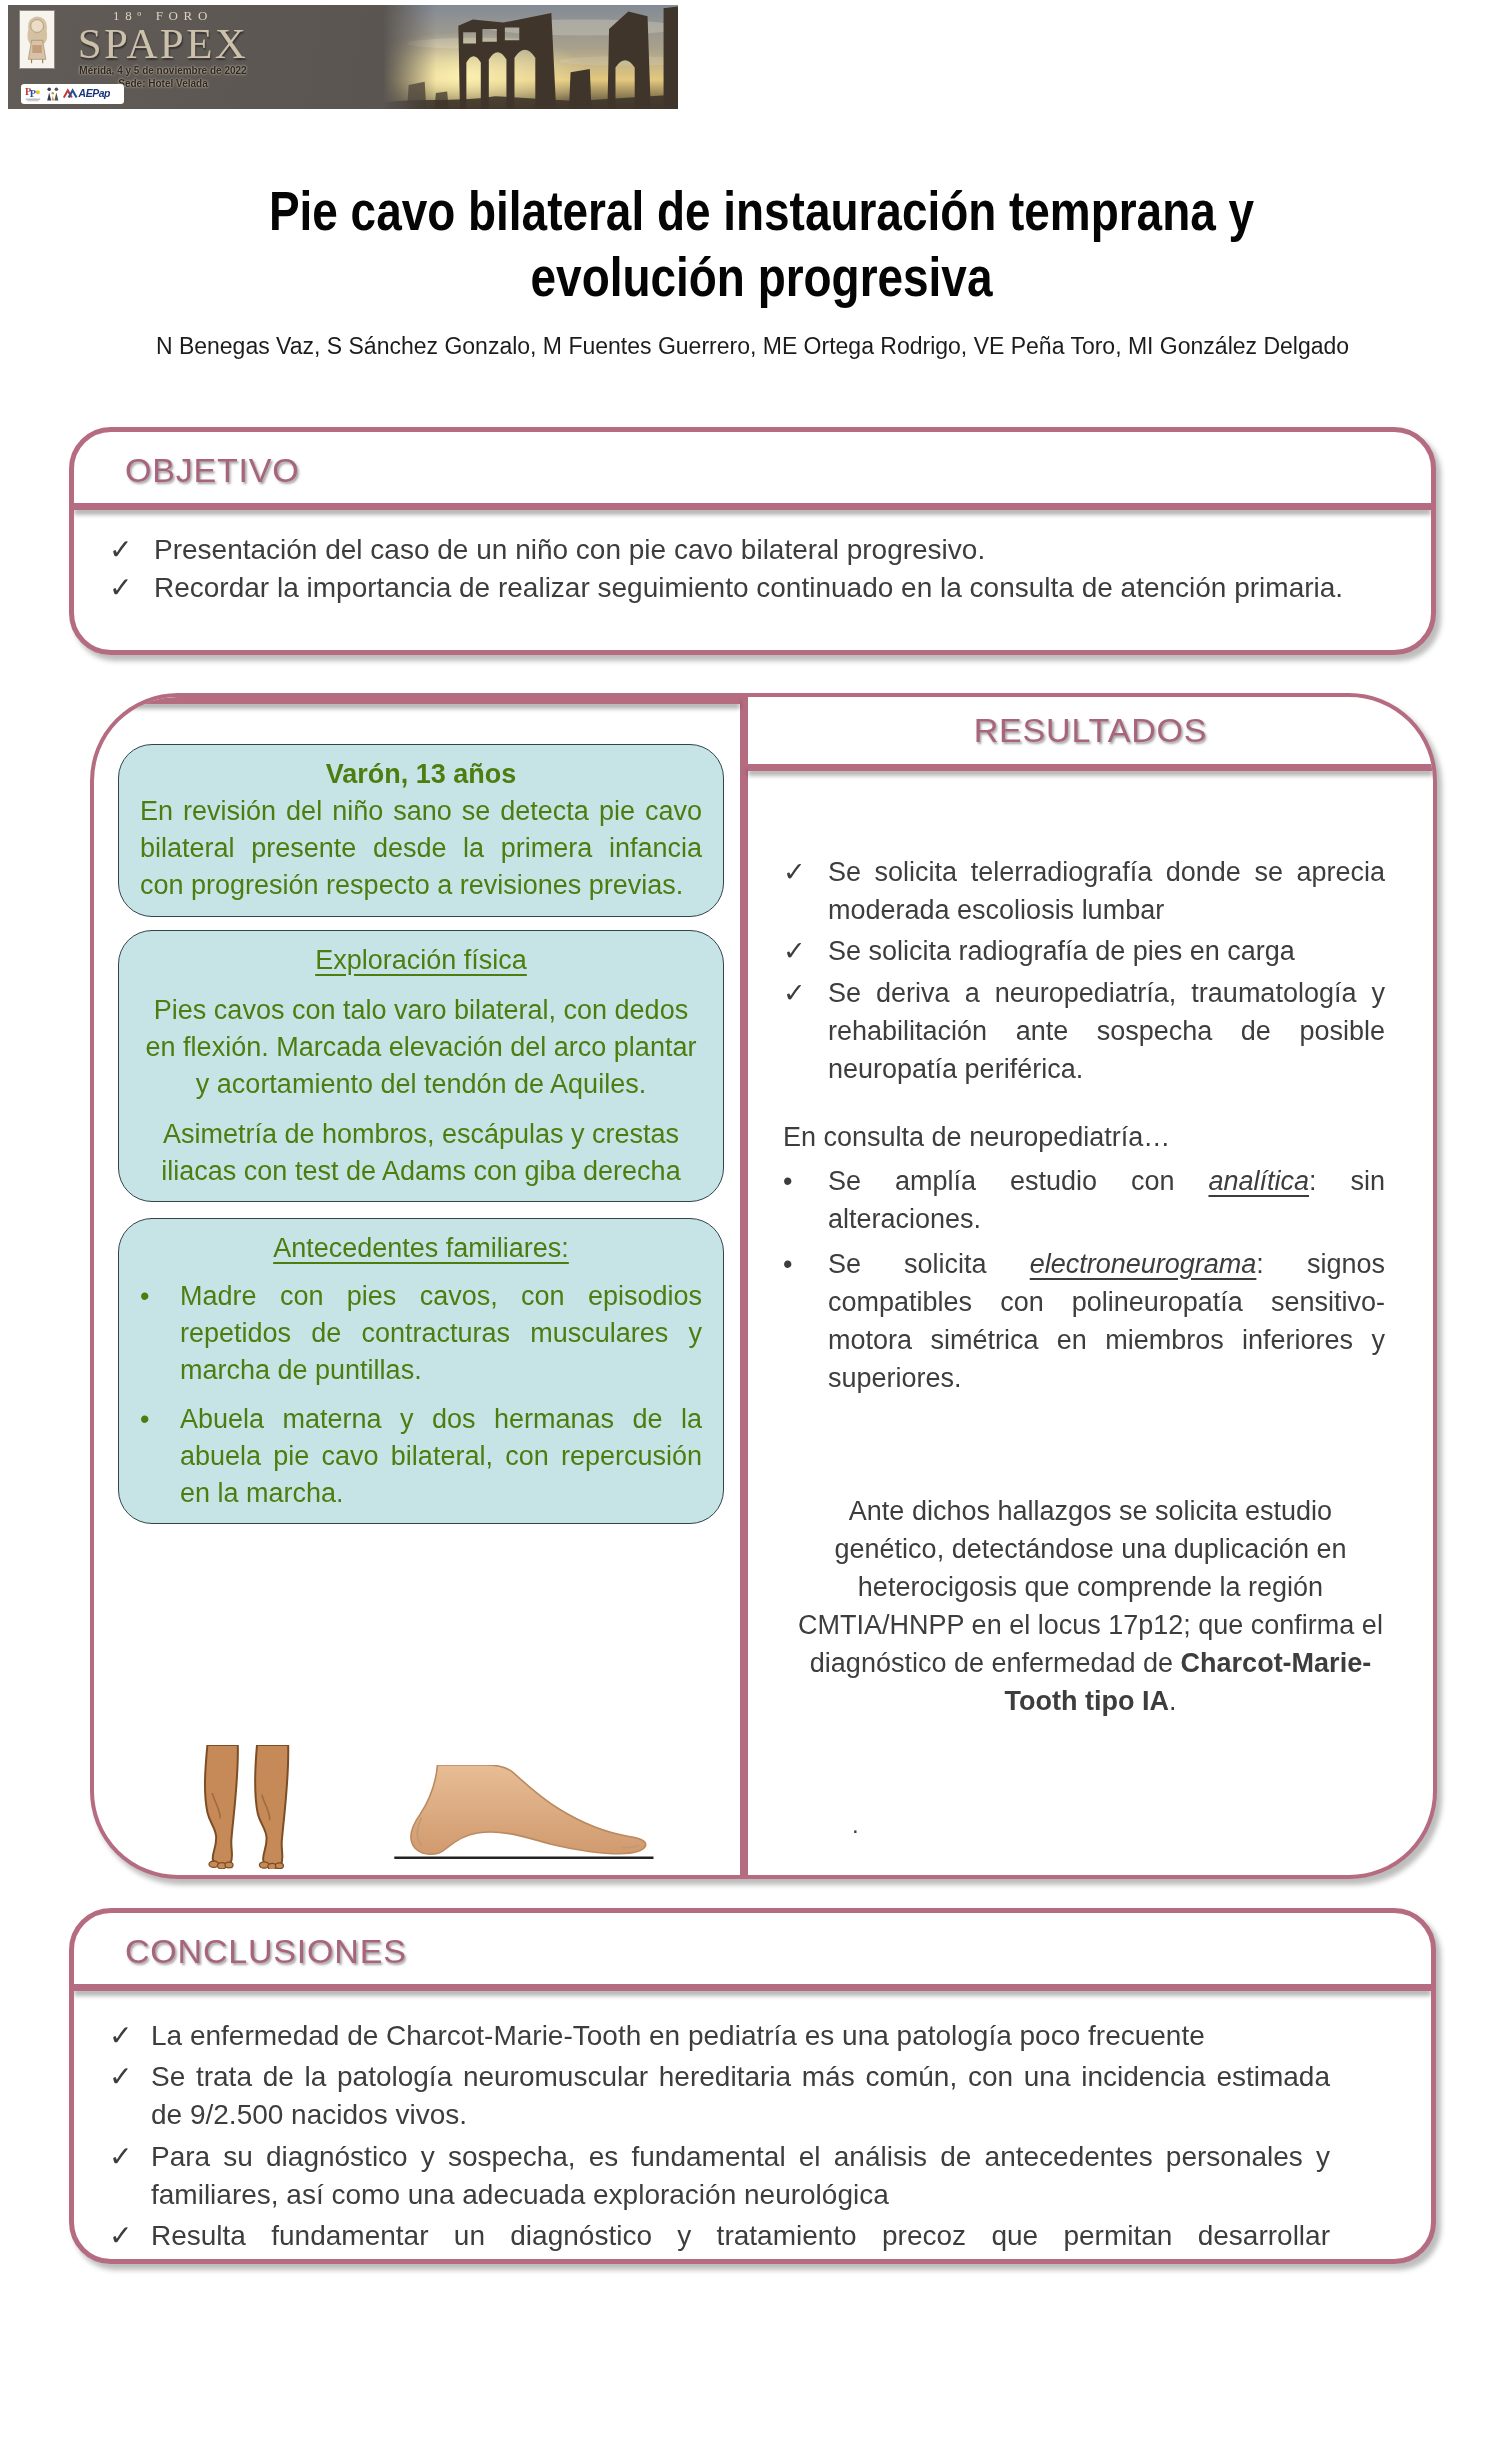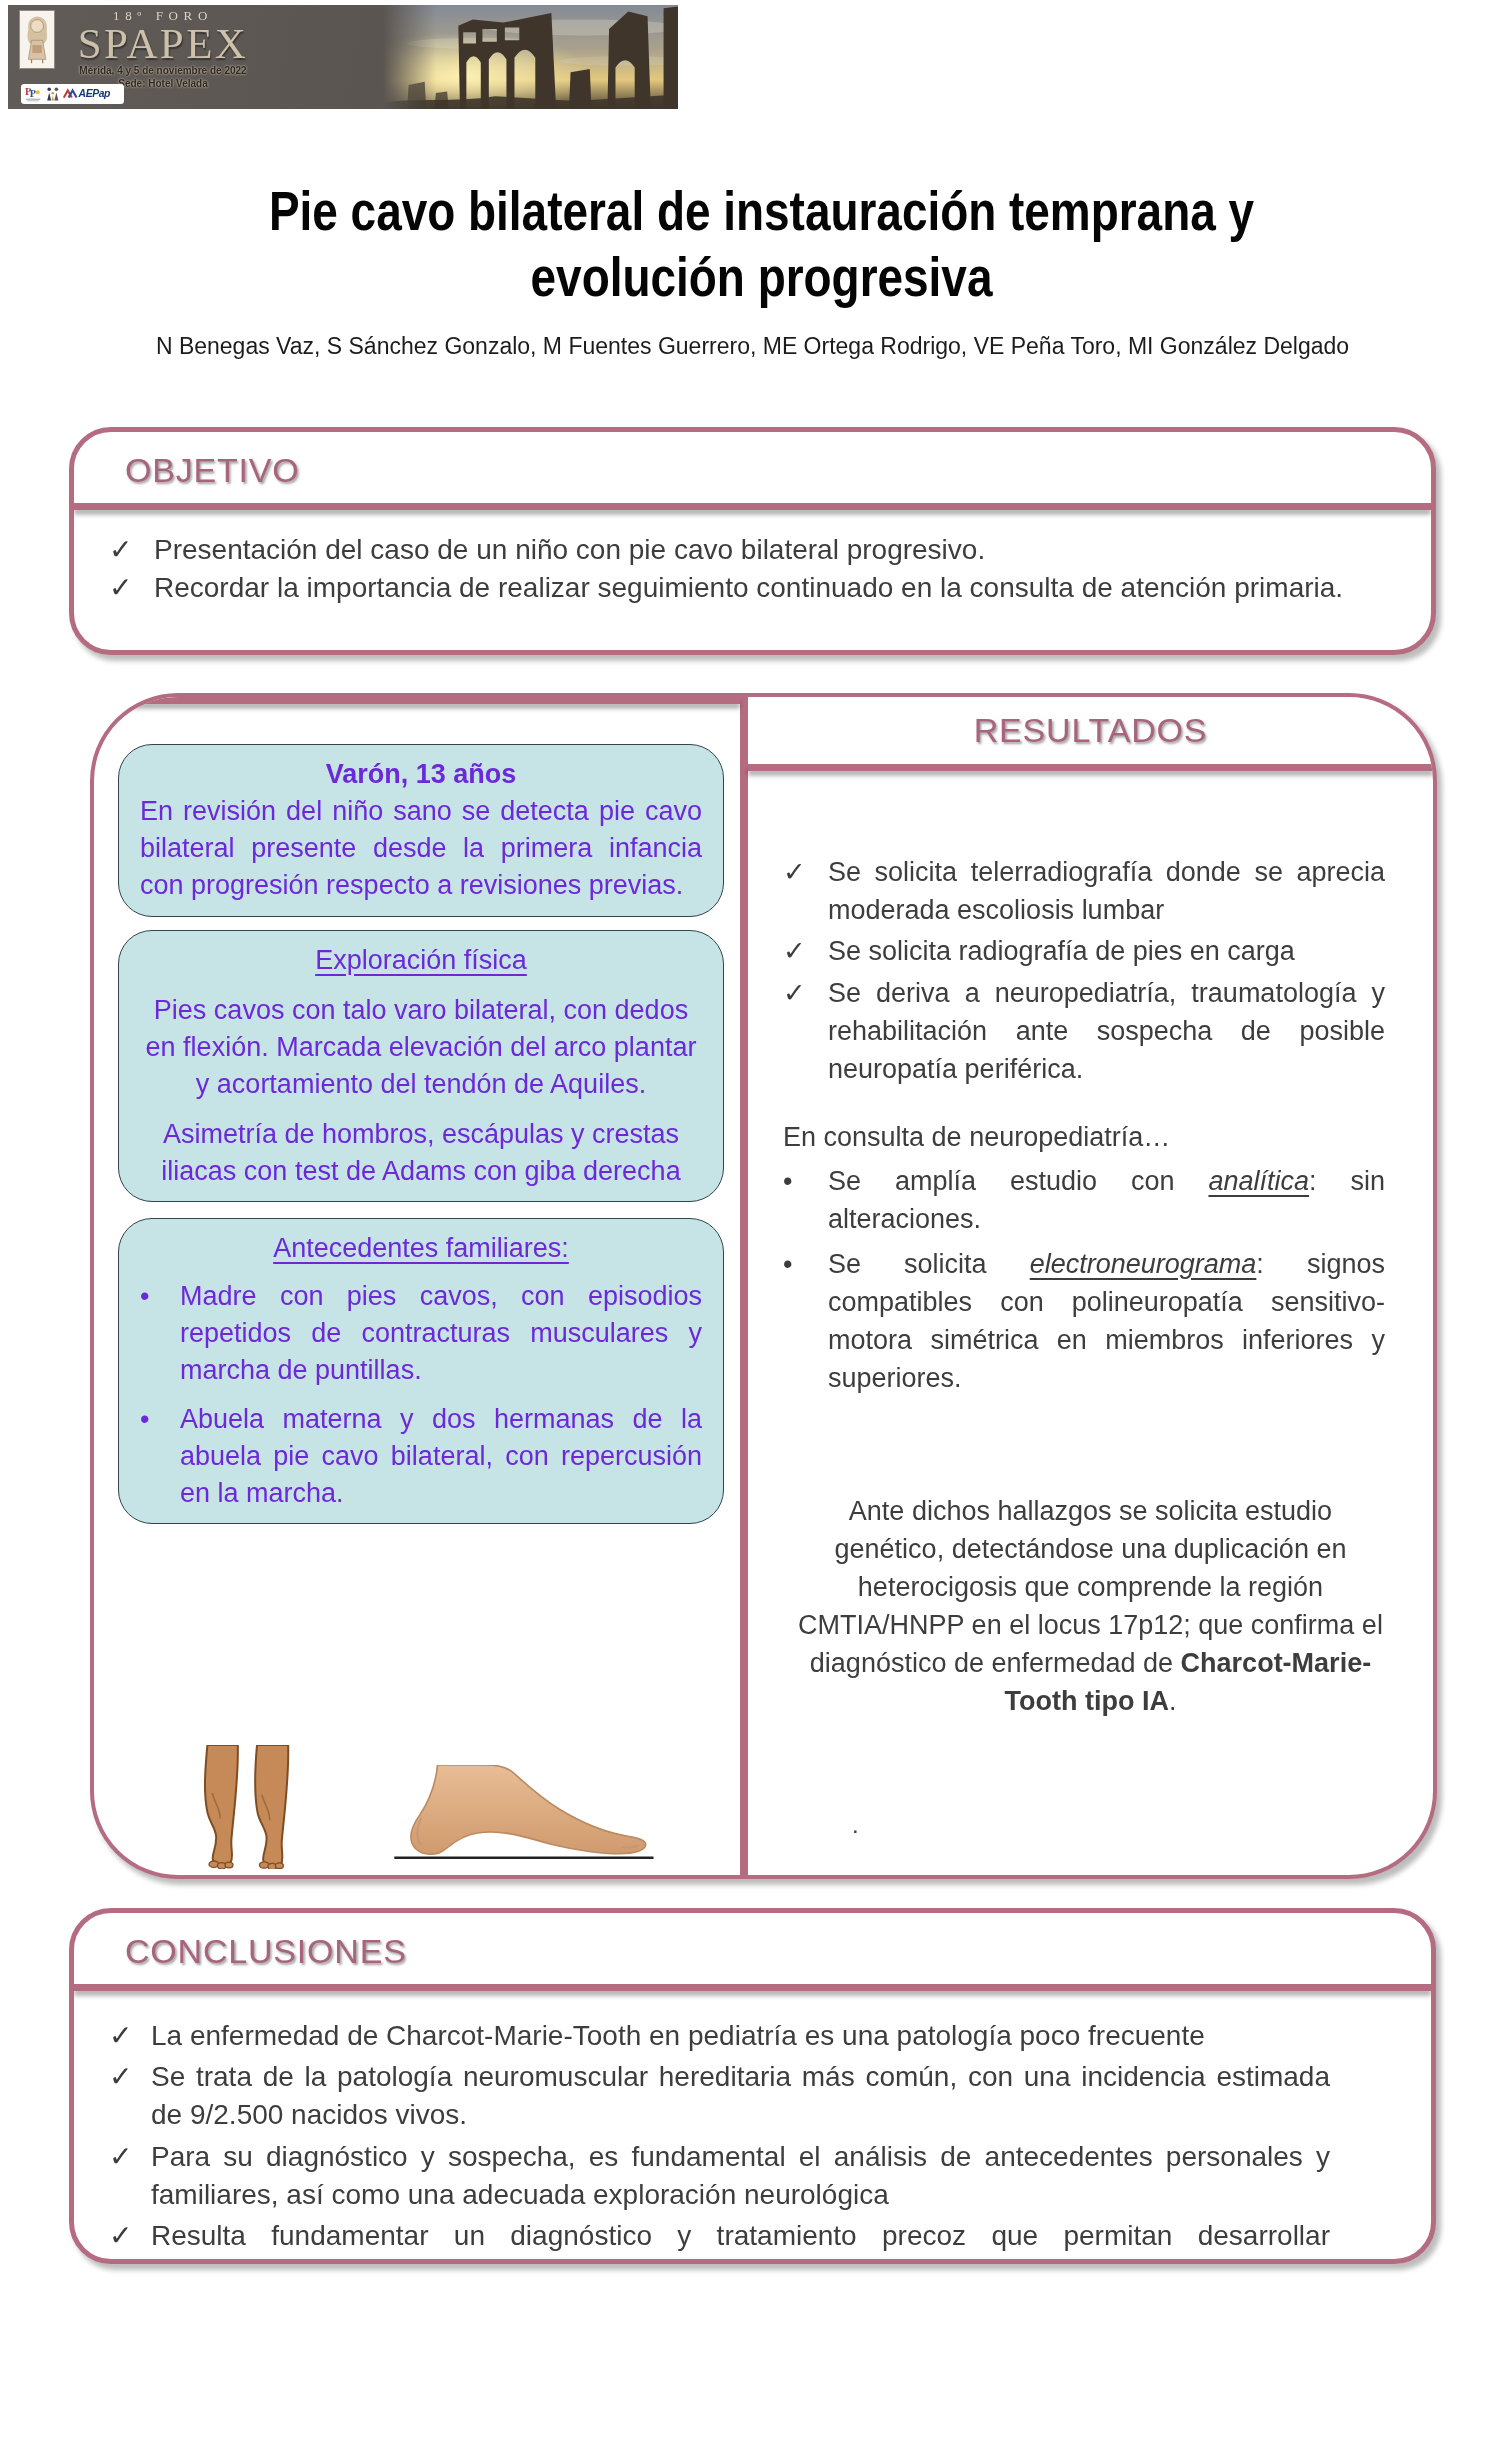--- a/index.html
+++ b/index.html
@@ -74,21 +74,21 @@
     border-width:4.8px; display:flex; overflow:hidden;
   }
   .vdivider { width:8px; flex:none; background:#b56b80; }
   .col { position:relative; }
   .col-left { width:646px; flex:none; }
   .col-right { flex:1; }
   .col-head { height:67px; display:flex; align-items:center; justify-content:center; }
 
   .teal {
     background:#c6e4e6; border:1.6px solid #33434b; border-radius:34px;
-    margin:0 16px 0 24px; padding:11.2px 21px; font-size:27px; line-height:37px; color:#6d28d9;
+    margin:0 16px 0 24px; padding:11.2px 21px; font-size:27px; line-height:37px; color:#4d7c0f;
   }
   .teal-title { text-align:center; font-weight:bold; }
   .teal-title-u { text-align:center; text-decoration:underline; text-underline-offset:4.8px; }
   .teal p { margin:0; }
   .just { text-align:justify; }
   .cent { text-align:center; }
   #case-box { margin-top:40px; }
   #expl-box { margin-top:13px; }
   #expl-box p { margin-top:13px; }
   #ant-box { margin-top:16px; }

